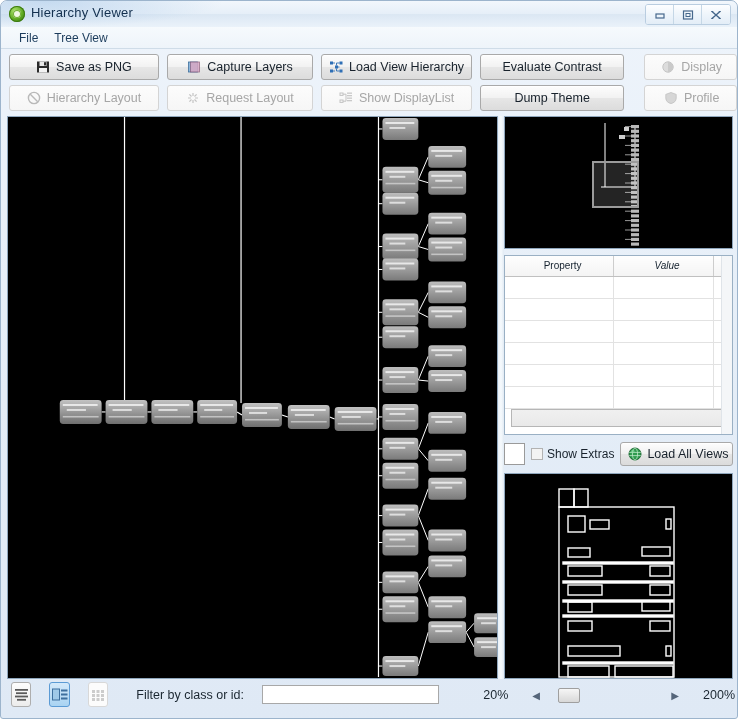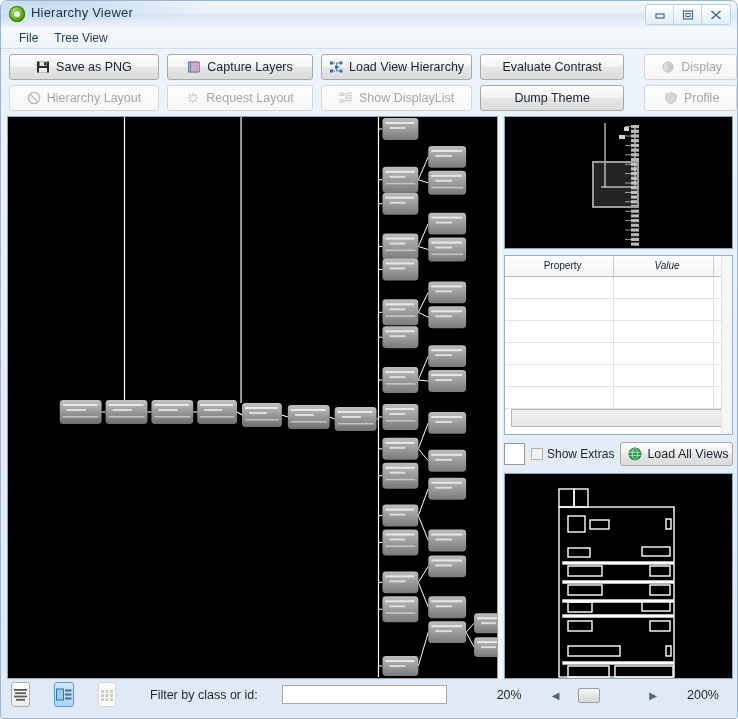--- a/index.html
+++ b/index.html
@@ -247,22 +247,22 @@
     background: #000;
     border: 1px solid #8fa6bc;
     overflow: hidden;
   }
 
   
   #statusbar {
     position: absolute; left: 0; bottom: 0;
     width: 100%; height: 41px;
     display: flex; align-items: center;
-    padding: 0 18px 6px 10px;
-    gap: 24px;
+    padding: 0 2px 6px 10px;
+    gap: 18px;
   }
   .vmode {
     width: 29px; height: 25px;
     display: flex; align-items: center; justify-content: center;
     background: linear-gradient(to bottom, #fdfdfd, #ececec);
     border: 1px solid #aeaeae;
     border-radius: 3px;
     cursor: default;
   }
   .vmode.sel {

